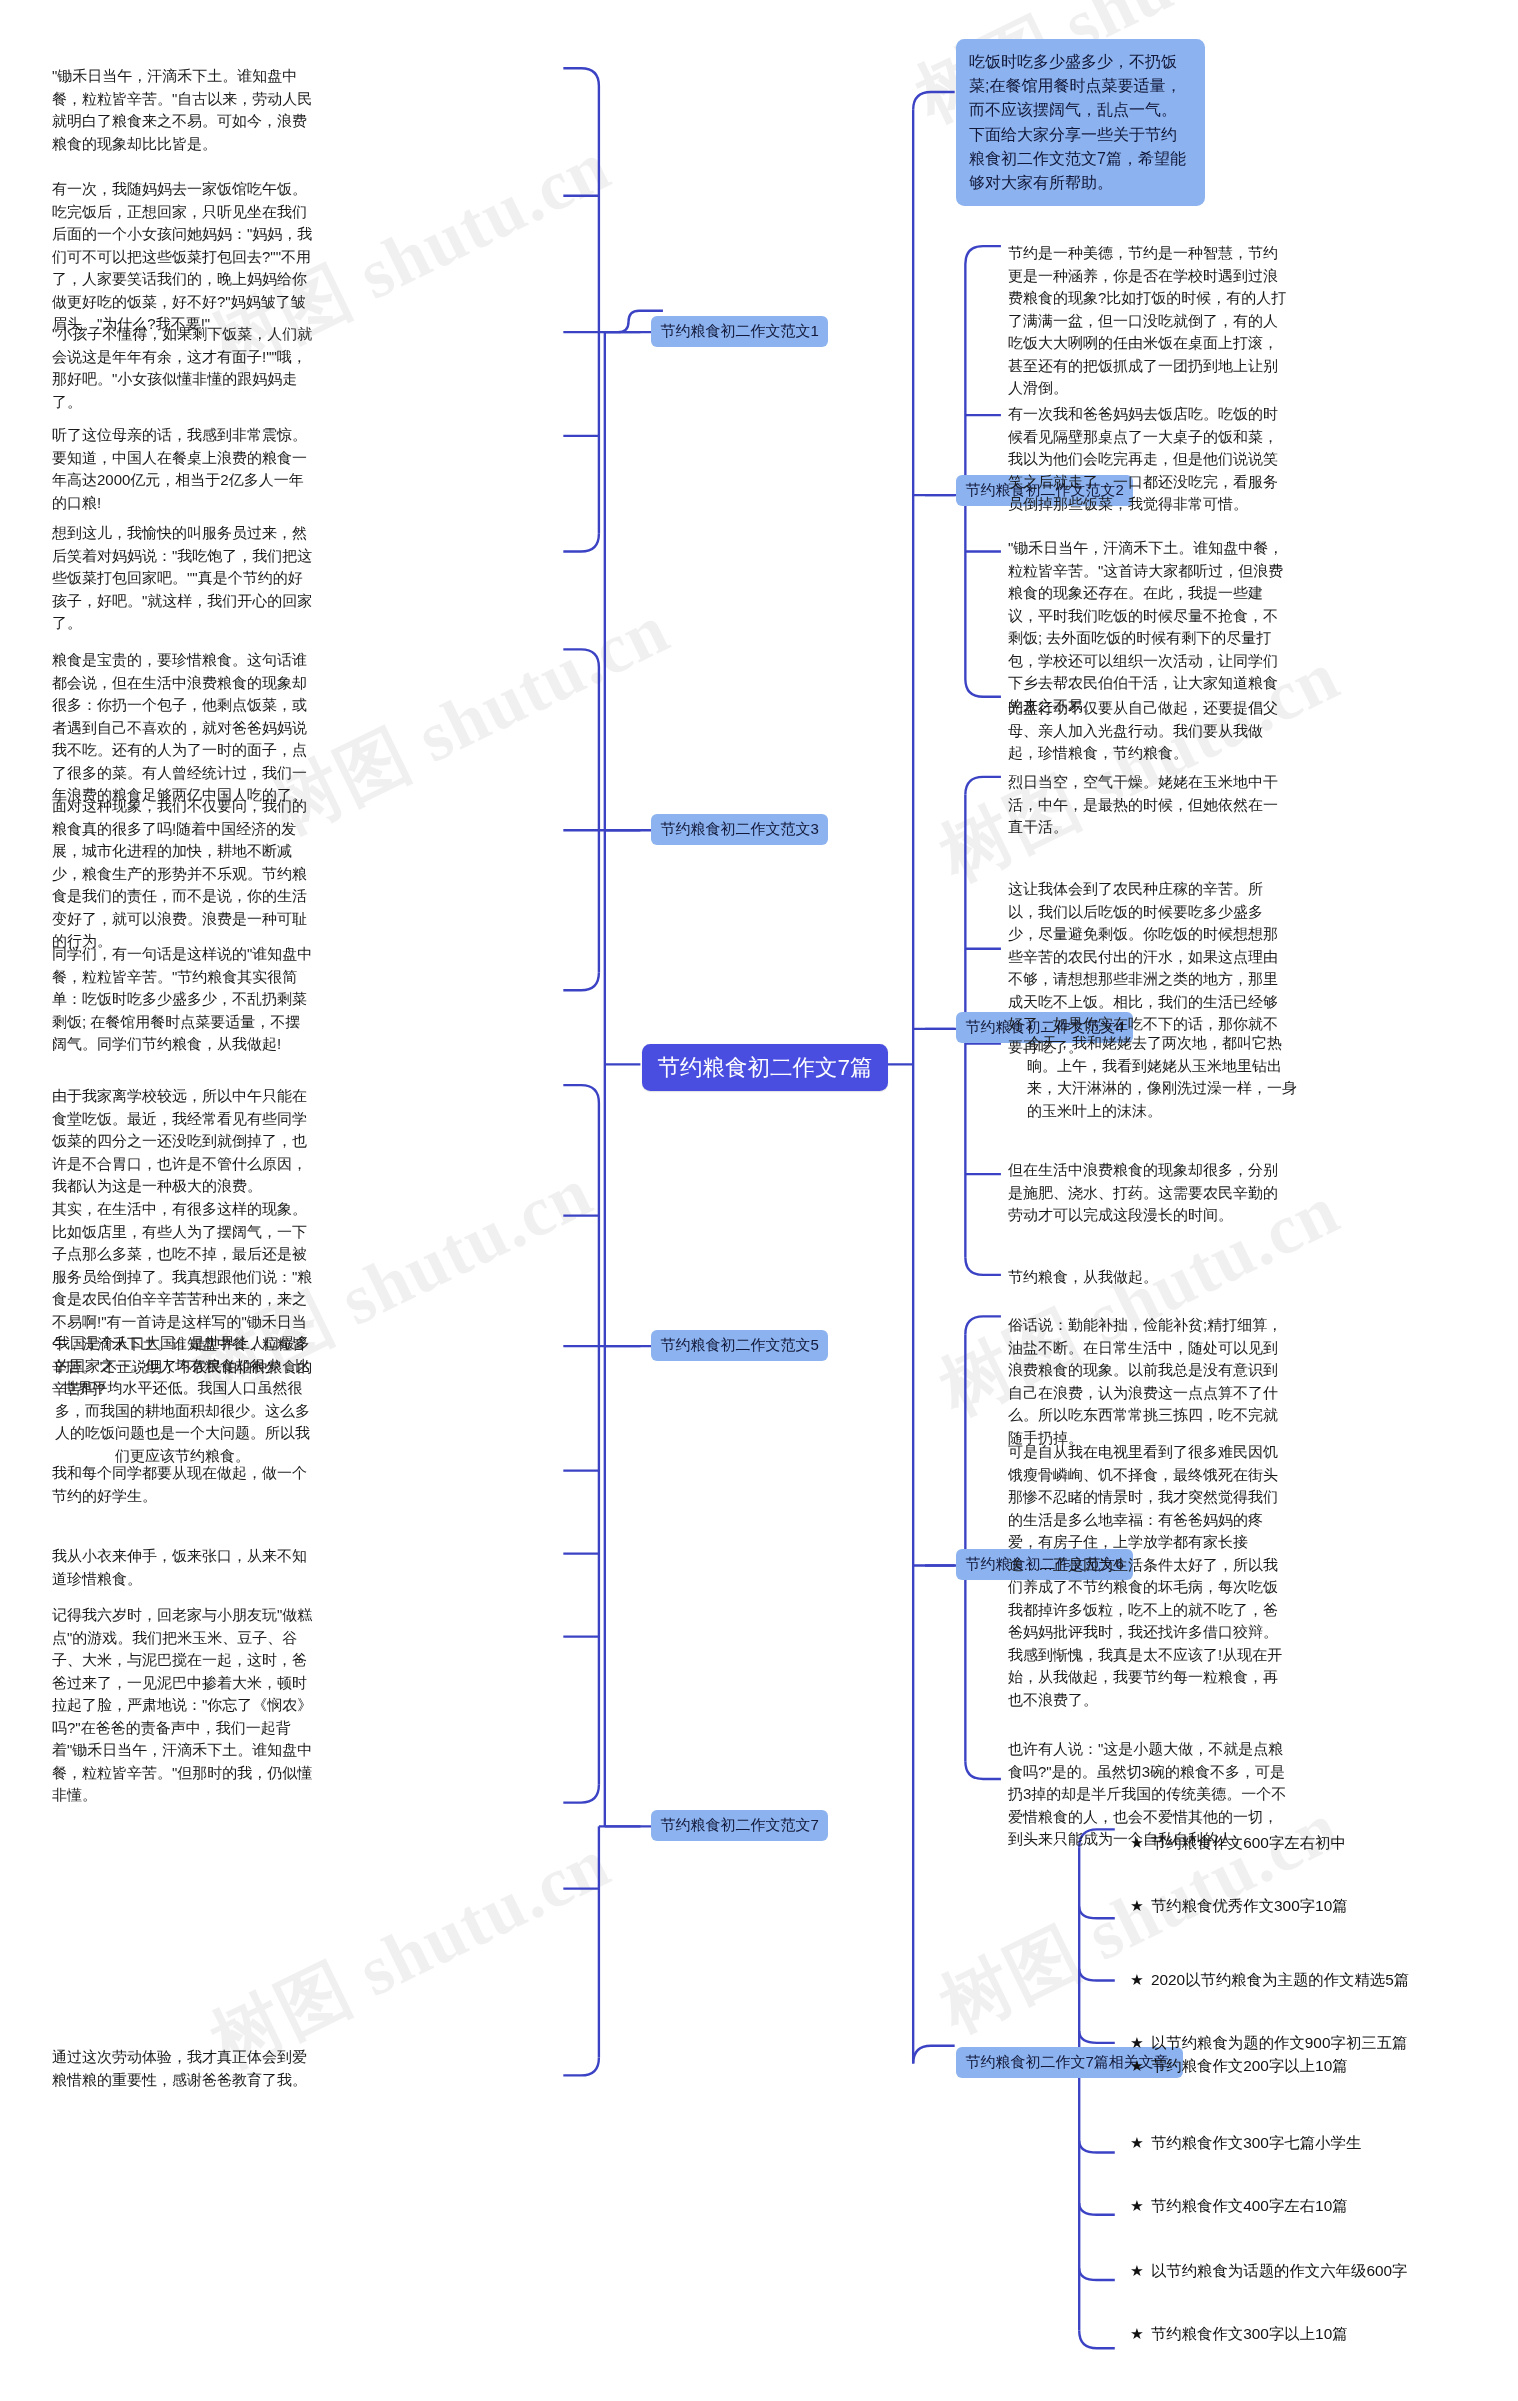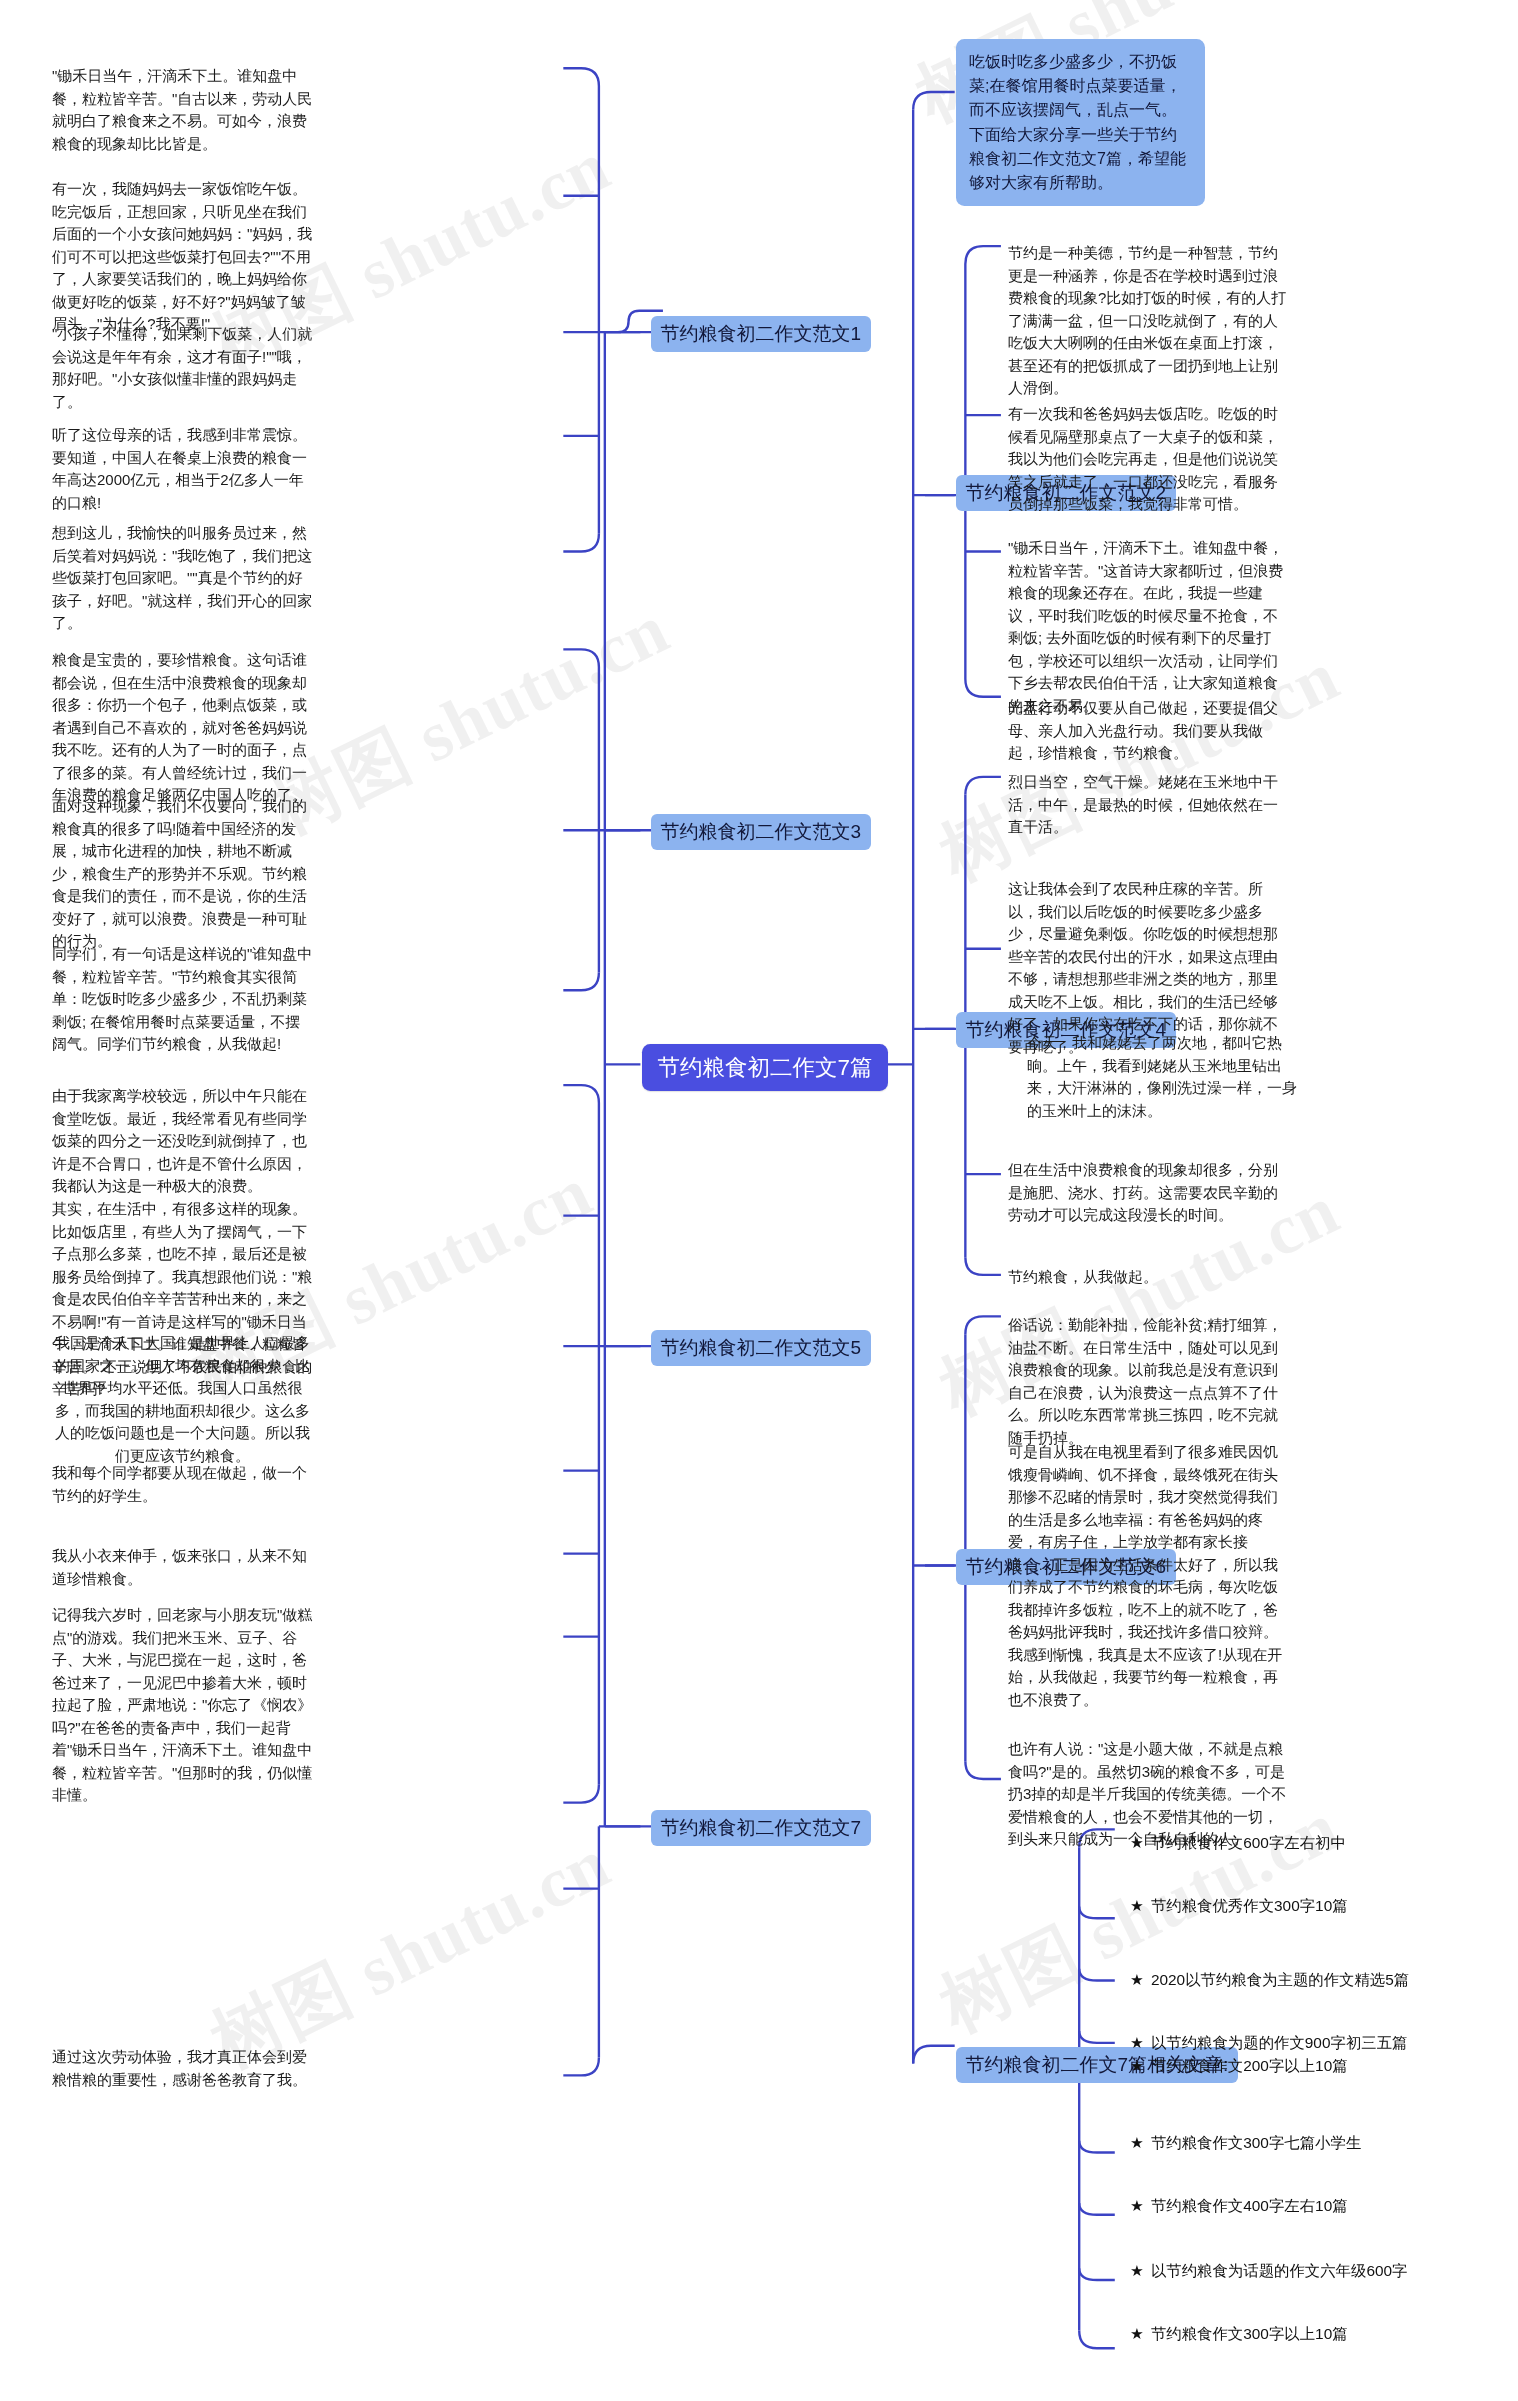--- a/index.html
+++ b/index.html
@@ -46,21 +46,21 @@
     line-height: 1.25;
     white-space: nowrap;
     box-shadow: 0 0.6px 1.2px rgba(0,0,0,.12);
   }
 
   .branch-node {
     background: #8cb3ef;
     color: #12183a;
     border-radius: 6px;
     padding: 6px 9.5px;
-    font-size: 19px;
+    font-size: 15px;
     line-height: 1.25;
     white-space: nowrap;
   }
 
   .intro-node {
     background: #8cb3ef;
     color: #12183a;
     border-radius: 8.3px;
     padding: 10.7px 13px;
     font-size: 16px;

